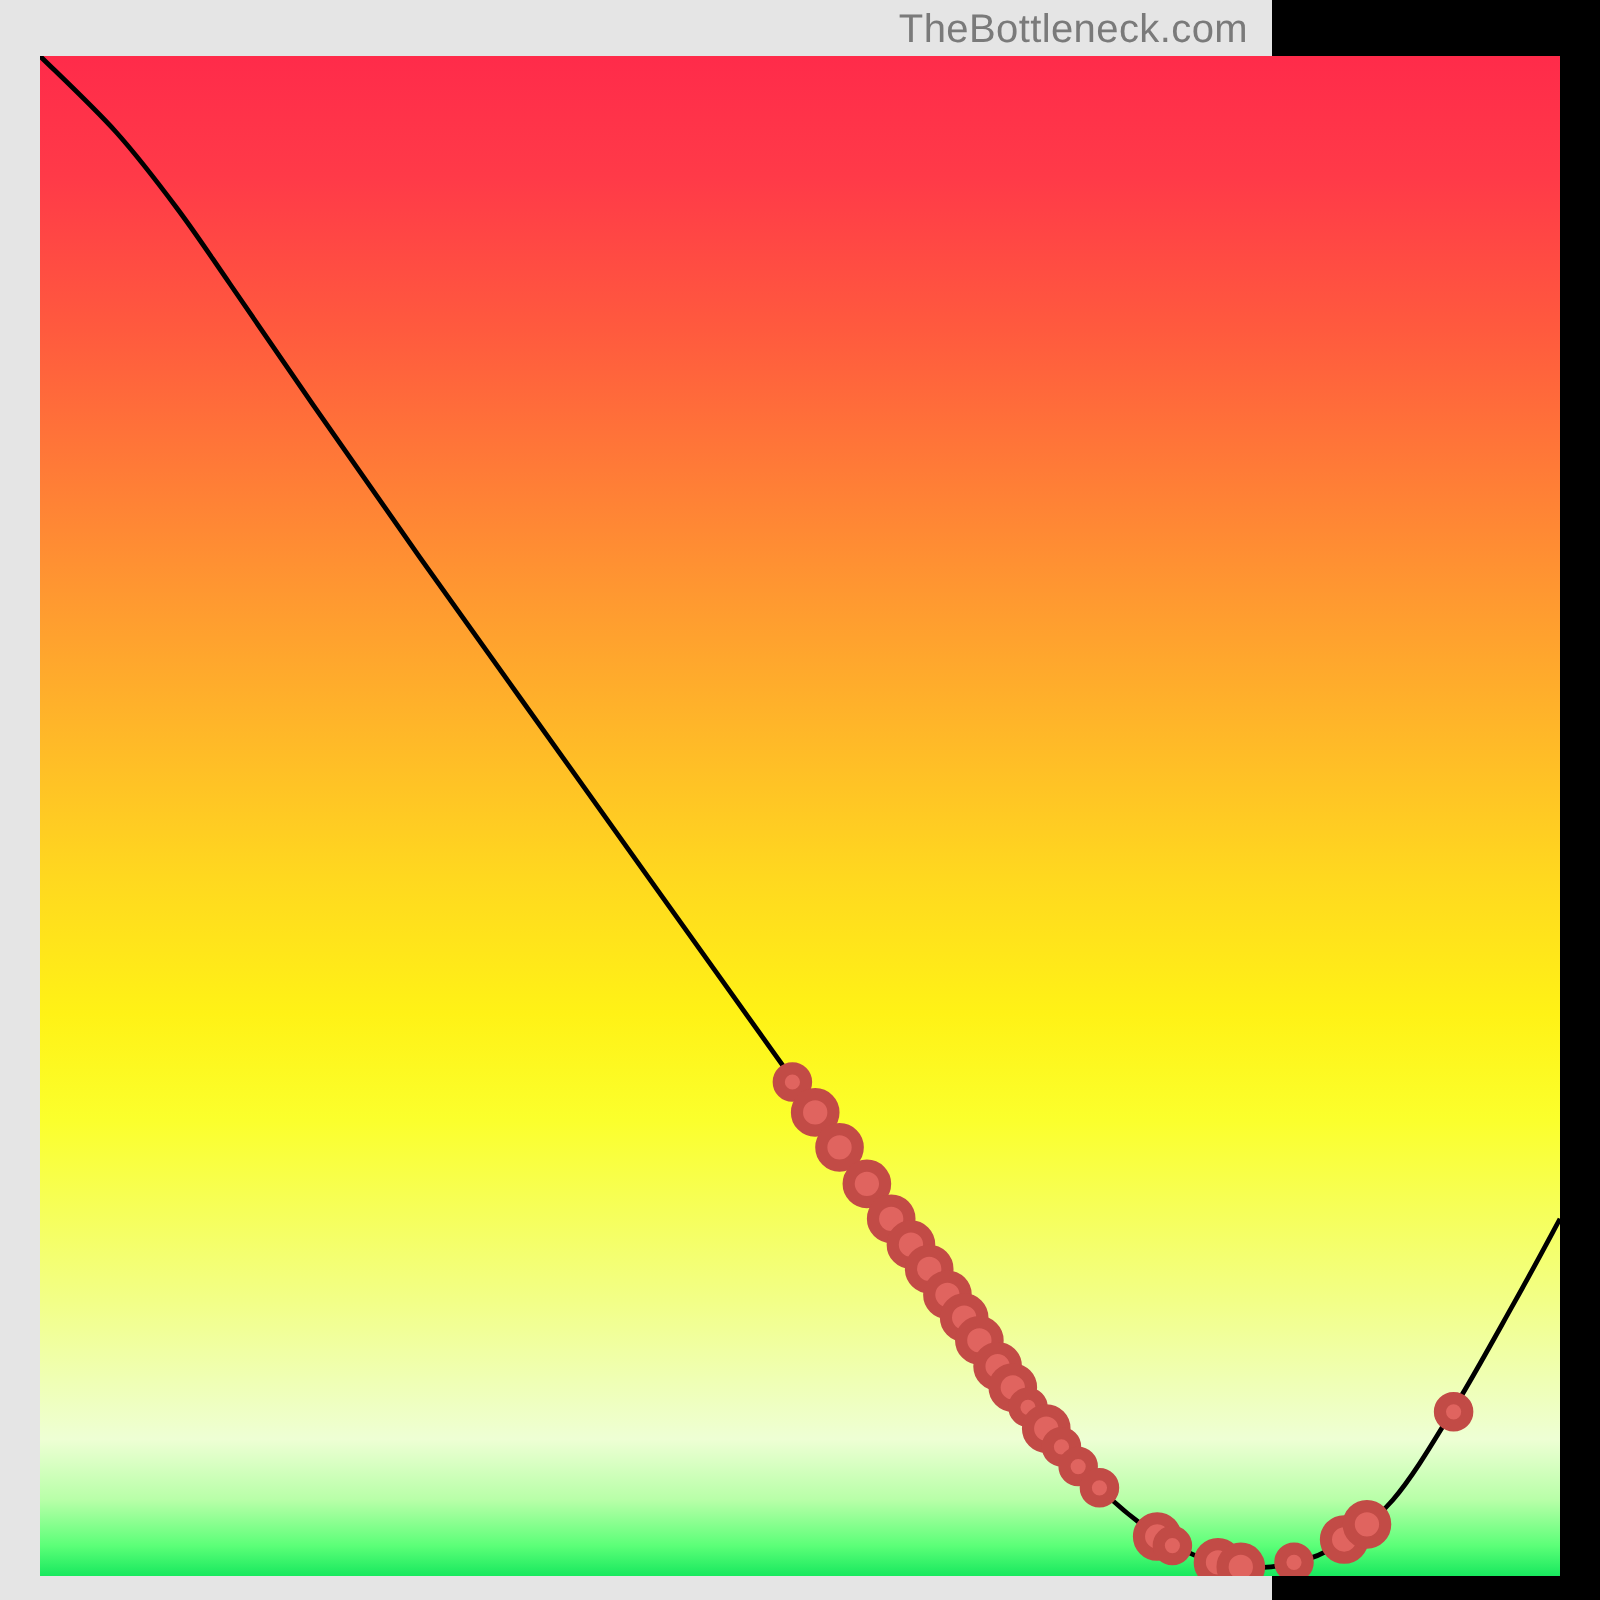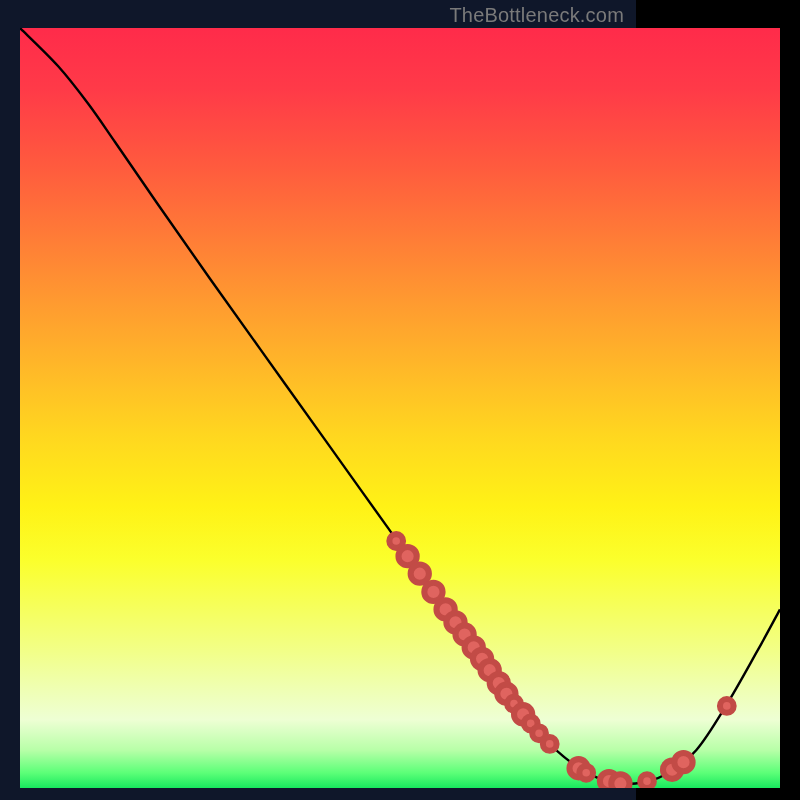--- a/index.html
+++ b/index.html
@@ -1,20 +1,20 @@
 <!DOCTYPE html>
 <html><head>
 <meta charset="utf-8">
 <style>
   * { margin: 0; padding: 0; box-sizing: border-box; }
   html, body { width: 800px; height: 800px; background: #000; overflow: hidden; }
   .outer {
     width: 636px;
     height: 800px;
-    background: #0f172a;
+    background: #e5e5e5;
     position: relative;
   }
   .attribution {
     position: absolute;
     top: 4px;
     right: 12px;
     color: #7a7a7a;
     font-family: Arial, Helvetica, sans-serif;
     font-size: 20px;
     font-weight: 500;

